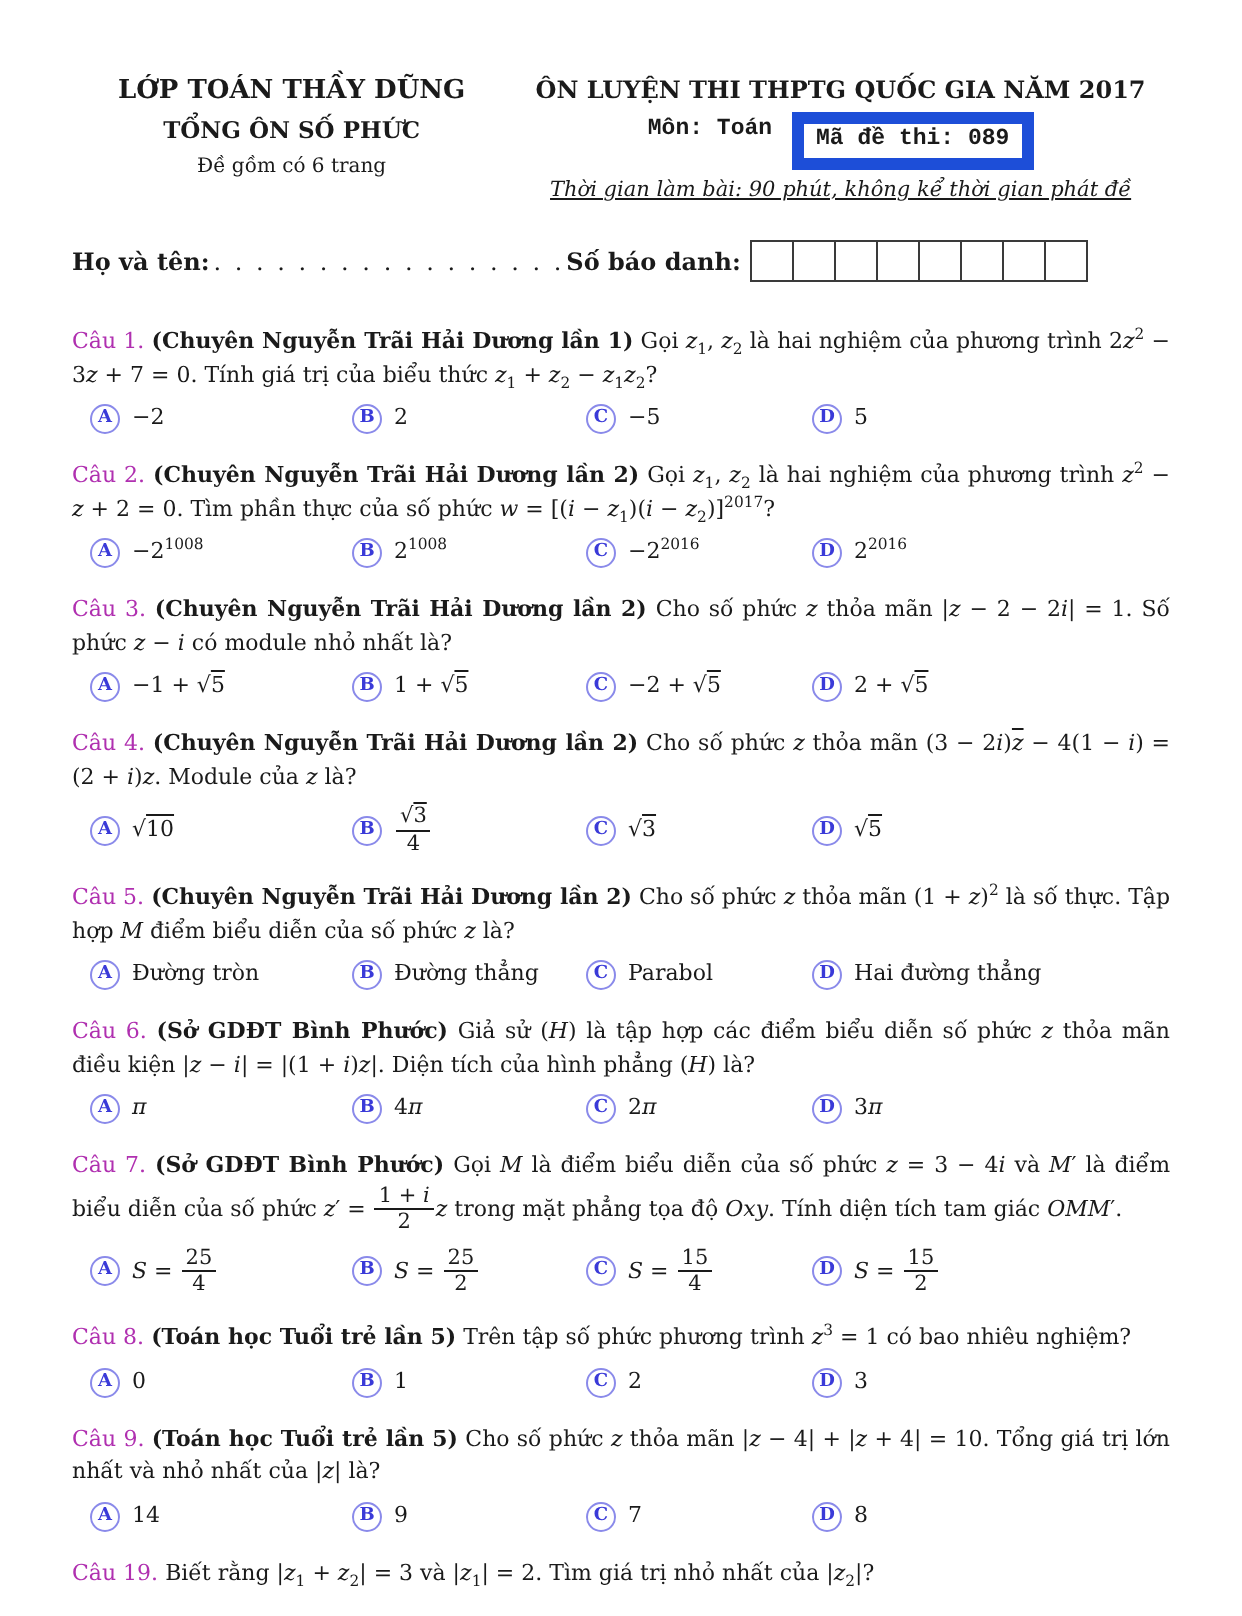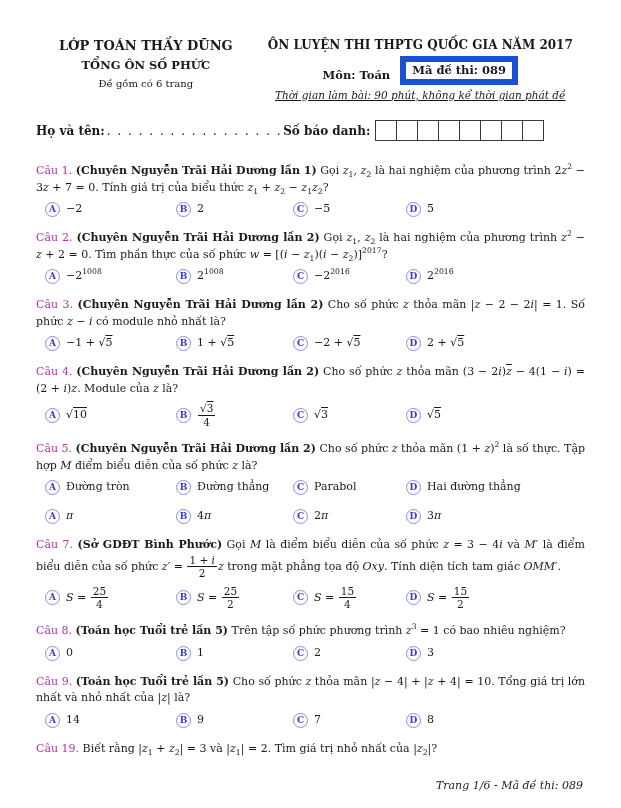--- a/index.html
+++ b/index.html
@@ -11,21 +11,21 @@
     color:#1a1a1a;font-size:11px;line-height:1.5;
   }
   
   .header{display:flex;align-items:flex-start;}
   .h-left{width:40%;text-align:center;}
   .h-right{width:60%;text-align:center;}
   .h-title{font-weight:bold;font-size:13px;}
   .h-sub{font-weight:bold;font-size:11.5px;margin-top:1px;}
   .h-pages{font-size:10px;margin-top:2px;}
   .h-exam{font-weight:bold;font-size:12px;}
-  .h-monrow{margin-top:2px;display:flex;align-items:flex-end;justify-content:center;gap:10px;}
+  .h-monrow{margin-top:2px;display:flex;align-items:flex-start;justify-content:center;gap:10px;font-family:Liberation Mono, monospace;}
   .h-mon{font-weight:bold;font-size:11.5px;}
   .h-code{font-weight:bold;font-size:11.5px;border:6px solid #1d4ed8;padding:0 6px;line-height:1.45;}
   .h-time{font-style:italic;font-size:10.5px;text-decoration:underline;margin-top:3px;}
   
   .namerow{margin-top:17px;display:flex;align-items:center;font-size:12px;text-align:center;}
   .nr-bold{font-weight:bold;}
   .nr-dots{letter-spacing:1.5px;margin:0 1px 0 2px;white-space:nowrap;overflow:hidden;}
   .idboxes{display:flex;margin-left:6px;}
   .idcell{width:20px;height:19px;border:1px solid #3a3a3a;margin-left:-1px;background:#fff;}
   
@@ -197,20 +197,21 @@
             <span>Parabol</span>
           </span>
         <span class="choice">
             <span class="bubble">D</span>
             <span>Hai đường thẳng</span>
           </span>
       </div>
     </div>
 
     <div class="question">
+      <p class="qtext"><span class="qlabel">Câu 6.</span> <span class="qsource">(Sở GDĐT Bình Phước)</span> <span>Giả sử (<i>H</i>) là tập hợp các điểm biểu diễn số phức <i>z</i> thỏa mãn điều kiện |<i>z</i> − <i>i</i>| = |(1 + <i>i</i>)<i>z</i>|. Diện tích của hình phẳng (<i>H</i>) là?</span></p>
       <div class="choices">
         <span class="choice">
             <span class="bubble">A</span>
             <span><i>π</i></span>
           </span>
         <span class="choice">
             <span class="bubble">B</span>
             <span>4<i>π</i></span>
           </span>
         <span class="choice">

